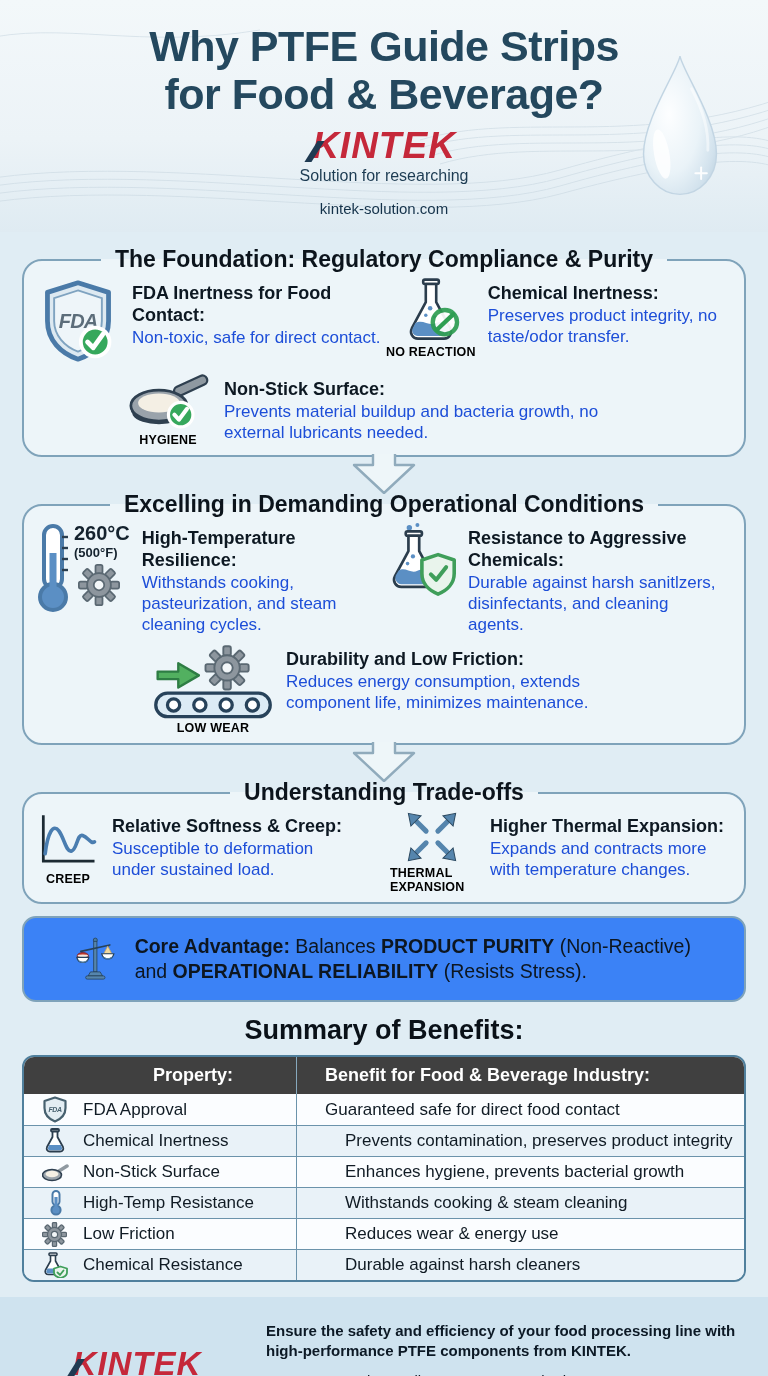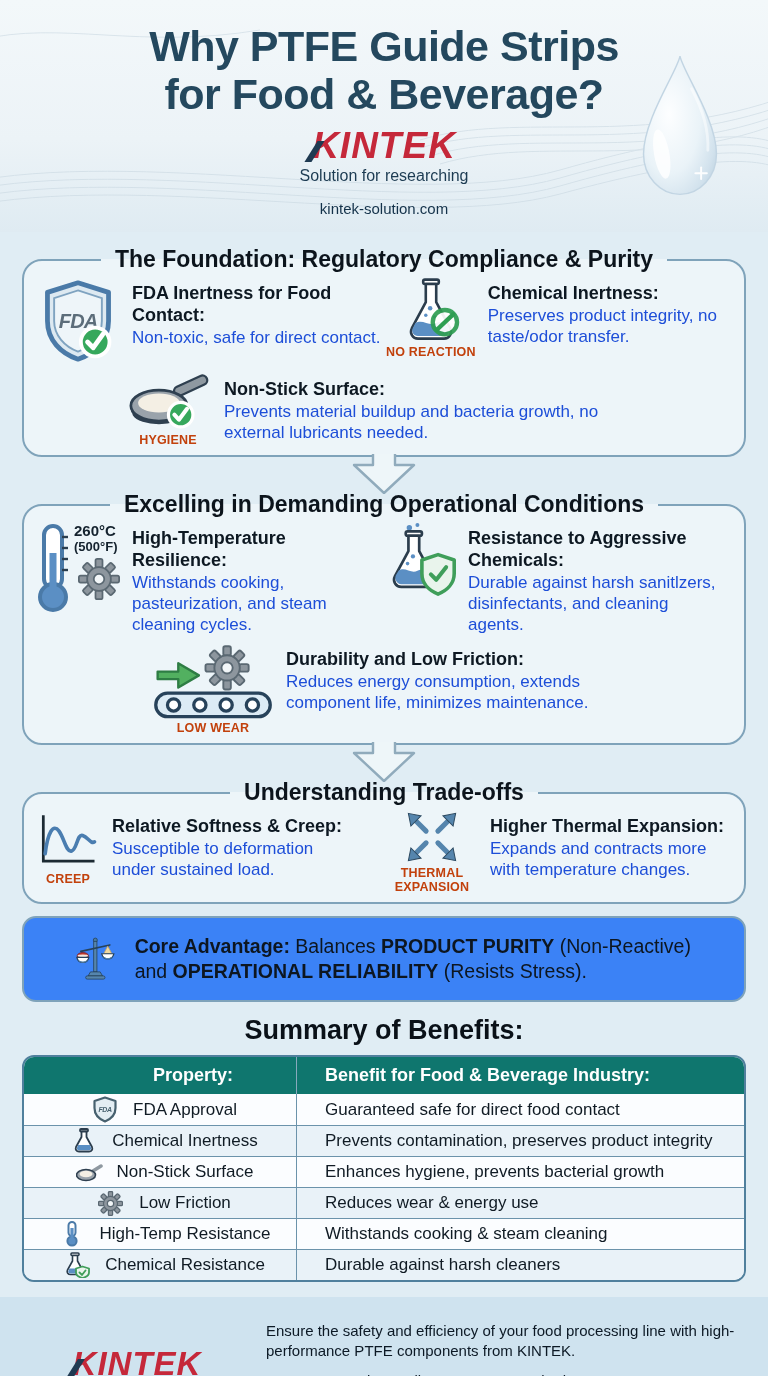--- a/index.html
+++ b/index.html
@@ -29,58 +29,58 @@
   .content { padding:14px 22px 0; }
   fieldset.section { min-width:0; border:2px solid #7fa3ba; border-radius:20px;
     background:#edf5f9; margin:0; padding:0 10px 4px; }
   legend { float:none; margin:0 auto; padding:0 14px; font-size:23px; font-weight:800;
     color:#0c141c; text-align:center; white-space:nowrap; }
   .features { display:flex; flex-wrap:wrap; }
   .feature { display:flex; align-items:flex-start; gap:12px; padding:4px 2px; }
   .feature.half { width:50%; }
   .feature.center { width:100%; justify-content:center; }
   .icon-wrap { display:flex; flex-direction:column; align-items:center; flex:0 0 auto; }
-  .icon-label { font-size:12.5px; font-weight:800; color:#c2410c; margin-top:2px;
-    text-align:center; line-height:1.12; letter-spacing:0.2px; }
+  .icon-label { font-size:12.5px; font-weight:800; color:#000000; margin-top:2px;
+    text-align:left; line-height:1.12; letter-spacing:0.2px; }
   .f-text { padding-top:6px; }
   .f-head { font-size:18px; font-weight:800; color:#0d1822; line-height:1.22; }
   .f-body { font-size:17px; color:#1d4ed8; line-height:1.24; }
   .thermo-composite { display:flex; align-items:flex-start; gap:4px; }
   .temp-col { display:flex; flex-direction:column; align-items:flex-start; }
-  .temp-c { font-size:15px; font-weight:800; color:#14222e; }
+  .temp-c { font-size:20px; font-weight:800; color:#14222e; }
   .temp-f { font-size:13px; font-weight:800; color:#14222e; }
   .flow-arrow { position:relative; z-index:2; text-align:center; height:38px;
     margin:-3px 0 -1px; }
   
   .banner { display:flex; align-items:center; gap:20px; background:#3b82f6;
     border:2px solid #7fa3ba; border-radius:14px; margin:12px 0 0; padding:4px 16px 4px 52px; }
   .banner-text { font-size:19.5px; color:#0d1620; line-height:1.28; }
   .banner-text b { font-weight:800; }
   
   .summary-title { text-align:center; font-size:27px; font-weight:800; color:#0a1118;
     margin:13px 0 9px; }
   .tbl { border:2.5px solid #50809d; border-radius:12px; overflow:hidden; background:#fff; }
-  .tbl-header { display:flex; align-items:stretch; background:#0f766e; color:#fff;
+  .tbl-header { display:flex; align-items:stretch; background:#404040; color:#fff;
     font-weight:800; font-size:18px; height:37px; }
   .col-prop { width:273px; display:flex; align-items:center; border-right:1.5px solid #87a9bd; }
   .col-ben { flex:1; display:flex; align-items:center; padding-left:28px; }
   .tbl-header .col-prop { justify-content:center; padding-left:66px; }
   .tbl-row { display:flex; align-items:stretch; height:31px; font-size:17px; color:#101b24; }
-  .tbl-row + .tbl-row { border-top:1.5px solid #6b93ab; }
+  .tbl-row + .tbl-row { border-top:1.5px solid #6b93ab;gap:20px; }
   .tbl-row:nth-child(odd) { background:#fbfdff; }
   .tbl-row:nth-child(even) { background:#e9f2f8; }
-  .tbl-row .col-prop { padding-left:9px; gap:14px; border-right:1.5px solid #6b93ab;justify-content:center; }
+  .tbl-row .col-prop { padding-left:18px; gap:14px; border-right:1.5px solid #6b93ab; }
   .row-icon { width:27px; height:27px; flex:0 0 auto; display:flex; align-items:center; }
   
   .footer { background:#cfe3ef; margin-top:15px; padding:20px 28px 16px; display:flex; gap:20px; }
   .f-left { width:218px; text-align:center; padding-top:30px; flex:0 0 auto; }
   .f-left .brand { font-size:33px; }
   .f-left .k-accent { height:19px; }
   .f-right { flex:1; font-size:15px; color:#0c1925; line-height:1.32; padding-top:4px; }
-  .f-right p { margin:0 0 10px; }
+  .f-right p { margin:0 0 10px;font-weight:bold; }
   .f-bullets { list-style:none; margin:10px 0 12px 8px; padding:0; }
   .f-bullets li { position:relative; padding-left:17px; margin:2px 0; }
   .f-bullets li::before { content:""; position:absolute; left:2px; top:7px; width:6px;
     height:6px; border-radius:50%; background:#17242e; }
 </style>
 </head>
 <body>
 
 <div class="header">
   <svg class="waves-svg" width="768" height="232" viewBox="0 0 768 232" fill="none">
@@ -389,20 +389,33 @@
             <ellipse cx="10" cy="15" rx="9.5" ry="5.5" fill="#9aa3ab" stroke="#2f4050" stroke-width="1.6"></ellipse>
             <ellipse cx="10" cy="14" rx="6.5" ry="3.2" fill="#f4efe4"></ellipse>
           </svg>
             </span>
           <span>Non-Stick Surface</span>
         </div>
         <div class="col-ben">Enhances hygiene, prevents bacterial growth</div>
       </div>
       <div class="tbl-row">
         <div class="col-prop">
+          <span class="row-icon" style="justify-content:center;">
+              <svg width="14" height="26" viewBox="0 0 14 26">
+            <rect x="3.5" y="1" width="7" height="14" rx="3.5" fill="#fff" stroke="#4a7aa8" stroke-width="2"></rect>
+            <circle cx="7" cy="20" r="4.6" fill="#5b8fc4" stroke="#4a7aa8" stroke-width="2"></circle>
+            <rect x="5.4" y="7" width="3.2" height="10" fill="#5b8fc4"></rect>
+          </svg>
+            </span>
+          <span>High-Temp Resistance</span>
+        </div>
+        <div class="col-ben">Withstands cooking &amp; steam cleaning</div>
+      </div>
+      <div class="tbl-row">
+        <div class="col-prop">
           <span class="row-icon">
               <svg width="25" height="25" viewBox="0 0 48 48">
             <g fill="#8d969e" stroke="#5a6872" stroke-width="2.4">
               <rect x="20" y="1" width="8" height="10" rx="2"></rect>
               <rect x="20" y="1" width="8" height="10" rx="2" transform="rotate(45 24 24)"></rect>
               <rect x="20" y="1" width="8" height="10" rx="2" transform="rotate(90 24 24)"></rect>
               <rect x="20" y="1" width="8" height="10" rx="2" transform="rotate(135 24 24)"></rect>
               <rect x="20" y="1" width="8" height="10" rx="2" transform="rotate(180 24 24)"></rect>
               <rect x="20" y="1" width="8" height="10" rx="2" transform="rotate(225 24 24)"></rect>
               <rect x="20" y="1" width="8" height="10" rx="2" transform="rotate(270 24 24)"></rect>
@@ -411,33 +424,20 @@
             </g>
             <circle cx="24" cy="24" r="6" fill="#f2f6f8" stroke="#5a6872" stroke-width="2.4"></circle>
           </svg>
             </span>
           <span>Low Friction</span>
         </div>
         <div class="col-ben">Reduces wear &amp; energy use</div>
       </div>
       <div class="tbl-row">
         <div class="col-prop">
-          <span class="row-icon" style="justify-content:center;">
-              <svg width="14" height="26" viewBox="0 0 14 26">
-            <rect x="3.5" y="1" width="7" height="14" rx="3.5" fill="#fff" stroke="#4a7aa8" stroke-width="2"></rect>
-            <circle cx="7" cy="20" r="4.6" fill="#5b8fc4" stroke="#4a7aa8" stroke-width="2"></circle>
-            <rect x="5.4" y="7" width="3.2" height="10" fill="#5b8fc4"></rect>
-          </svg>
-            </span>
-          <span>High-Temp Resistance</span>
-        </div>
-        <div class="col-ben">Withstands cooking &amp; steam cleaning</div>
-      </div>
-      <div class="tbl-row">
-        <div class="col-prop">
           <span class="row-icon">
               <svg width="26" height="26" viewBox="0 0 26 26">
             <rect x="7" y="1" width="8" height="2.5" rx="1" fill="#fff" stroke="#2b3d4d" stroke-width="1.6"></rect>
             <path d="M8.5 3.5 V9 L3.5 18 C2.5 20.5 4 22.5 6.5 22.5 H15.5 C18 22.5 19.5 20.5 18.5 18 L13.5 9 V3.5 Z" fill="#ffffff" stroke="#2b3d4d" stroke-width="1.6" stroke-linejoin="round"></path>
             <path d="M5.5 16.5 H16.5 L17.8 19 C18.4 20.6 17.3 21.4 15.8 21.4 H6.4 C4.9 21.4 3.8 20.4 4.4 19 Z" fill="#5b8fc4"></path>
             <path d="M18.5 14.5 L25 16.5 V20.5 C25 23.3 22.5 25 18.5 26 C14.5 25 12 23.3 12 20.5 V16.5 Z" fill="#e9f4ec" stroke="#3f9e5a" stroke-width="1.8" stroke-linejoin="round"></path>
             <path d="M15.5 20.5 L18 23 L21.5 18.5" stroke="#3f9e5a" stroke-width="1.8" fill="none" stroke-linecap="round"></path>
           </svg>
             </span>
           <span>Chemical Resistance</span>

